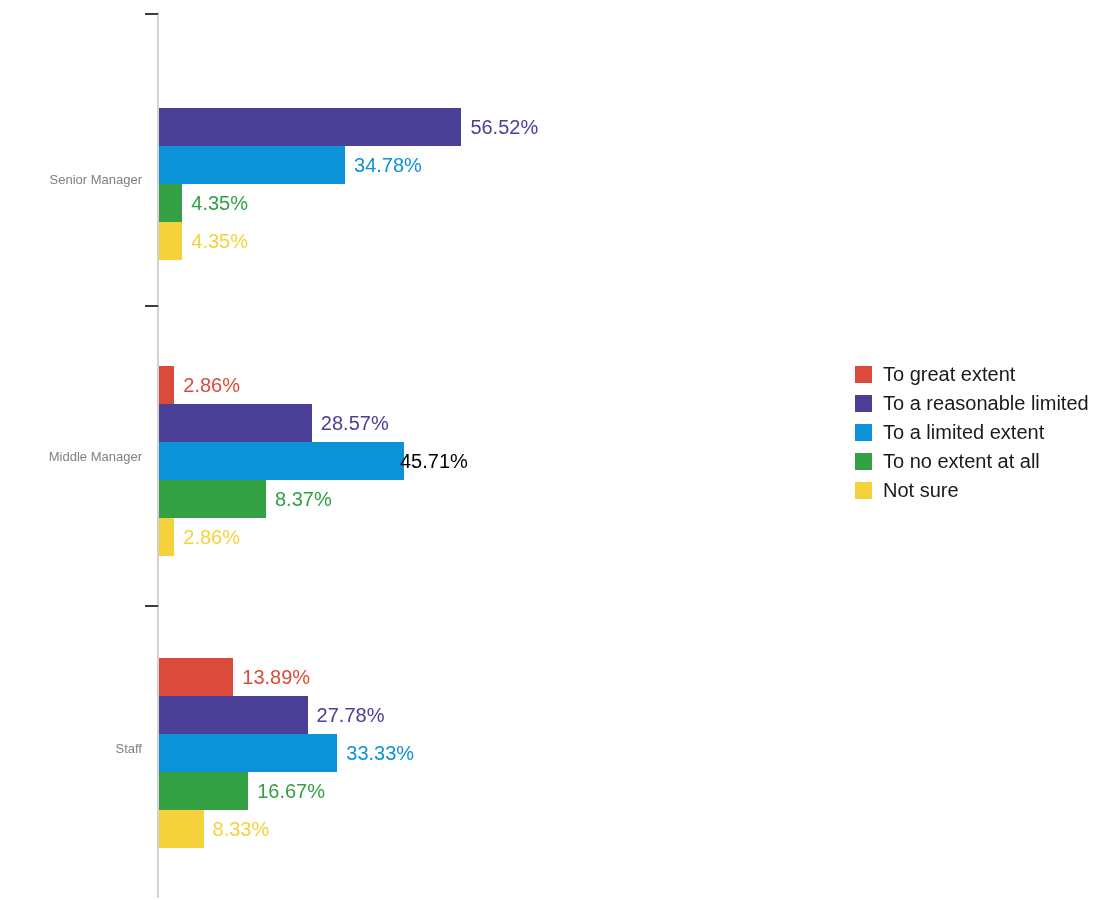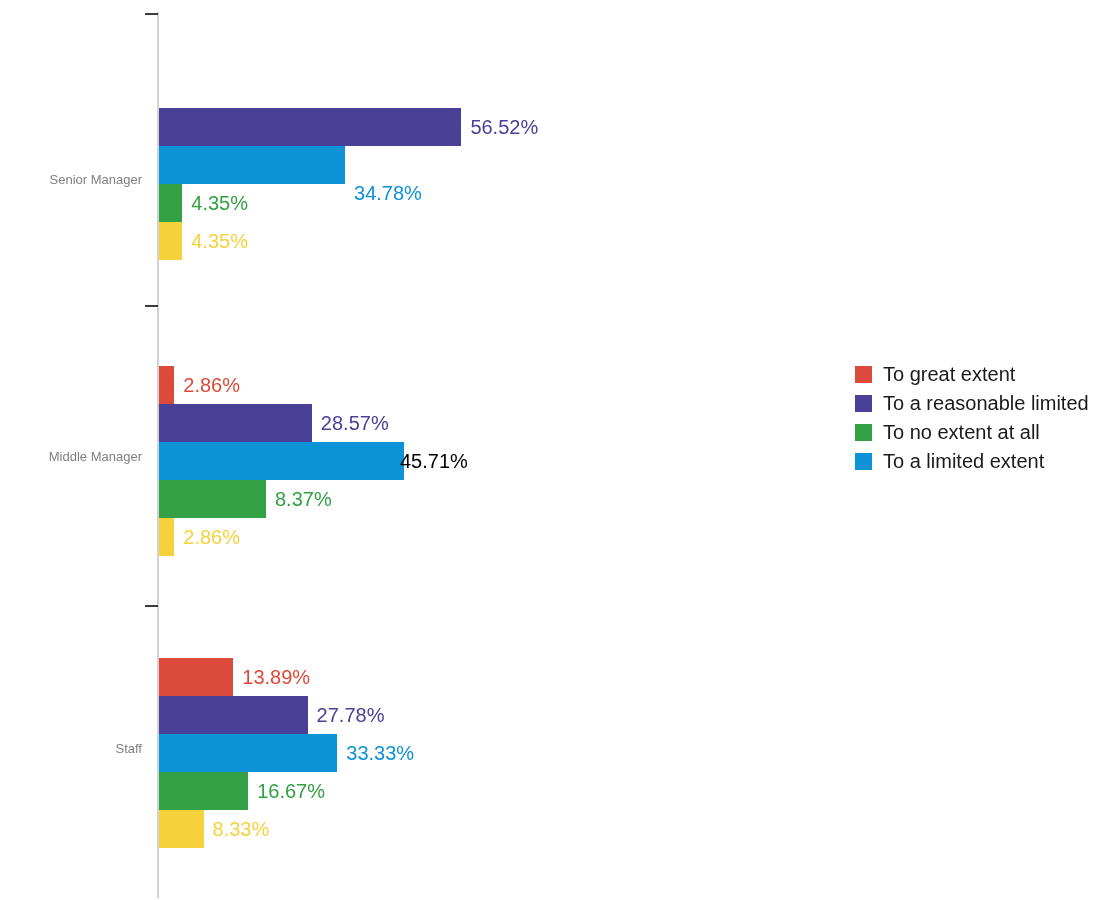--- a/index.html
+++ b/index.html
@@ -117,21 +117,21 @@
   <div id="plot-area">
       <div class="group" style="top: 108px;">
         <div class="group-label" style="top: 64px;">Senior Manager</div>
         <div class="bars">
           <div class="bar-row">
             <div class="bar" title="Senior Manager — To a reasonable extent: 56.52%" style="width: 302.382px; background: rgb(75, 64, 152);"></div>
             <span class="bar-value" style="left: 311.382px; color: rgb(75, 64, 152);">56.52%</span>
           </div>
           <div class="bar-row">
             <div class="bar" title="Senior Manager — To a limited extent: 34.78%" style="width: 186.073px; background: rgb(12, 146, 214);"></div>
-            <span class="bar-value" style="left: 195.073px; color: rgb(12, 146, 214); margin-top: 28px;">34.78%</span>
+            <span class="bar-value" style="left: 195.073px; color: rgb(12, 146, 214);">34.78%</span>
           </div>
           <div class="bar-row">
             <div class="bar" title="Senior Manager — To no extent at all: 4.35%" style="width: 23.2725px; background: rgb(51, 160, 67);"></div>
             <span class="bar-value" style="left: 32.2725px; color: rgb(51, 160, 67);">4.35%</span>
           </div>
           <div class="bar-row">
             <div class="bar" title="Senior Manager — Not sure: 4.35%" style="width: 23.2725px; background: rgb(245, 210, 60);"></div>
             <span class="bar-value" style="left: 32.2725px; color: rgb(245, 210, 60);">4.35%</span>
           </div>
         </div>
@@ -191,22 +191,26 @@
   <div id="legend">
       <div class="legend-item">
         <span class="legend-swatch" style="background: rgb(219, 74, 58);"></span>
         <span class="legend-label">To great extent</span>
       </div>
       <div class="legend-item">
         <span class="legend-swatch" style="background: rgb(75, 64, 152);"></span>
         <span class="legend-label">To a reasonable limited</span>
       </div>
       <div class="legend-item">
+        <span class="legend-swatch" style="background: rgb(12, 146, 214);"></span>
+        <span class="legend-label">To a limited extent</span>
+      </div>
+      <div class="legend-item">
         <span class="legend-swatch" style="background: rgb(51, 160, 67);"></span>
         <span class="legend-label">To no extent at all</span>
       </div>
       <div class="legend-item">
-        <span class="legend-swatch" style="background: rgb(12, 146, 214);"></span>
-        <span class="legend-label">To a limited extent</span>
+        <span class="legend-swatch" style="background: rgb(245, 210, 60);"></span>
+        <span class="legend-label">Not sure</span>
       </div>
     </div>
 
 </div>
 
 </body></html>

